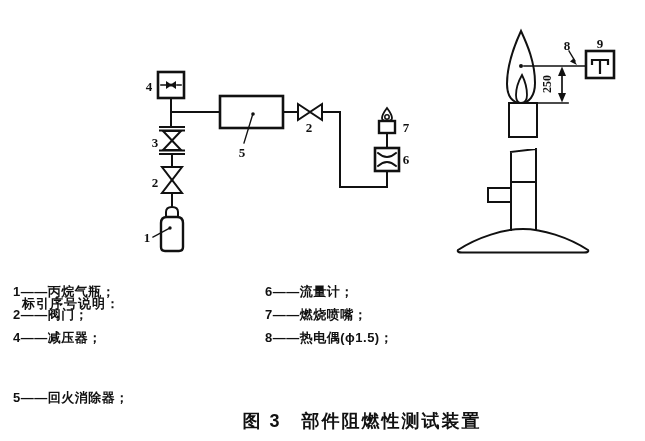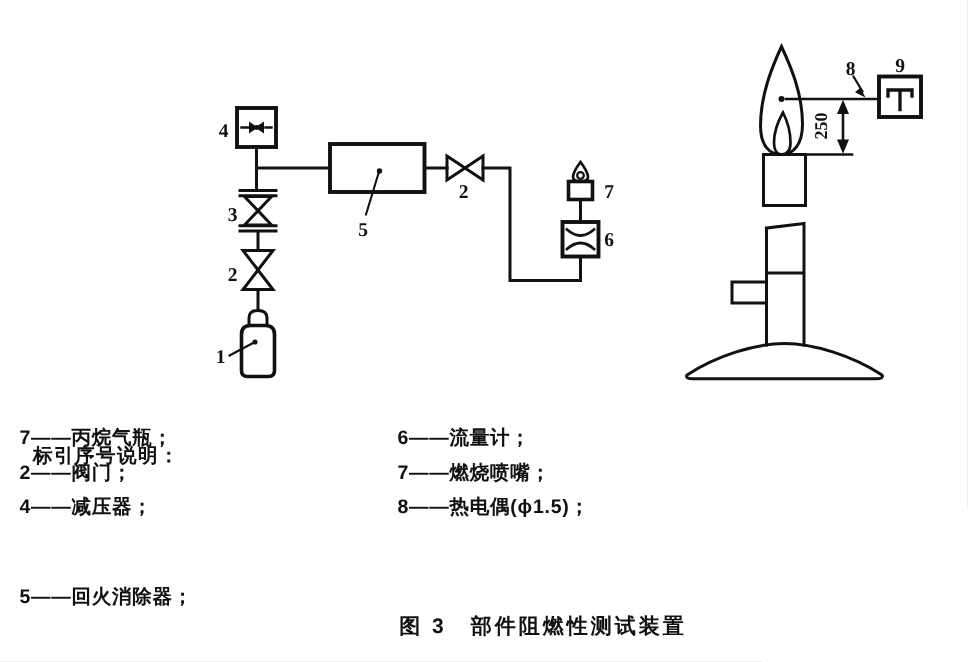--- a/index.html
+++ b/index.html
@@ -18,21 +18,21 @@
     position:absolute;left:22px;top:259px;
     font-size:13px;font-weight:600;letter-spacing:1px;margin-top:36px;
   }
   .legend-item{
     position:absolute;font-size:13px;font-weight:600;letter-spacing:0.5px;white-space:nowrap;
   }
   .col-left{left:13px;}
   .col-right{left:265px;}
   .caption{
     position:absolute;left:362px;top:409px;transform:translateX(-50%);
-    font-size:14px;font-weight:bold;letter-spacing:2px;white-space:nowrap;
+    font-size:18px;font-weight:bold;letter-spacing:2px;white-space:nowrap;
   }
 </style>
 </head>
 <body>
 
 <div class="screen">
 
   <svg width="645" height="260" viewBox="0 0 645 260">
     <g stroke="#111" stroke-width="2" fill="none" stroke-linecap="square">
 
@@ -131,21 +131,21 @@
     <text x="309" y="132" text-anchor="middle">2</text>
     <text x="406" y="164" text-anchor="middle">6</text>
     <text x="406" y="132" text-anchor="middle">7</text>
     <text x="567" y="50" text-anchor="middle">8</text>
     <text x="600" y="48" text-anchor="middle">9</text>
     <text x="551" y="84" text-anchor="middle" class="dim" transform="rotate(-90 551 84)">250</text>
   </svg>
 
   <div class="legend-heading">标引序号说明：</div>
 
-  <div class="legend-item col-left" style="top:283px">7——丙烷气瓶；</div>
+  <div class="legend-item col-left" style="top:283px">1——丙烷气瓶；</div>
   <div class="legend-item col-left" style="top:306px">2——阀门；</div>
   <div class="legend-item col-left" style="top:329px">4——减压器；</div>
   <div class="legend-item col-left" style="top:389px">5——回火消除器；</div>
 
   <div class="legend-item col-right" style="top:283px">6——流量计；</div>
   <div class="legend-item col-right" style="top:306px">7——燃烧喷嘴；</div>
   <div class="legend-item col-right" style="top:329px">8——热电偶(ϕ1.5)；</div>
 
   <div class="caption">图 3　部件阻燃性测试装置</div>
 </div>

